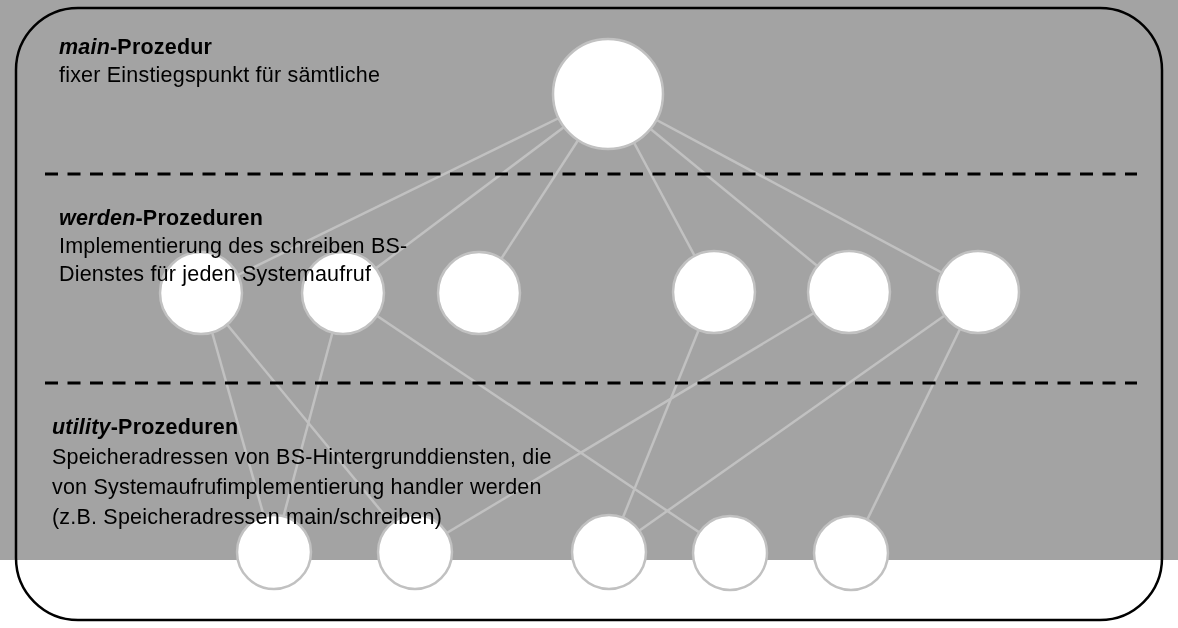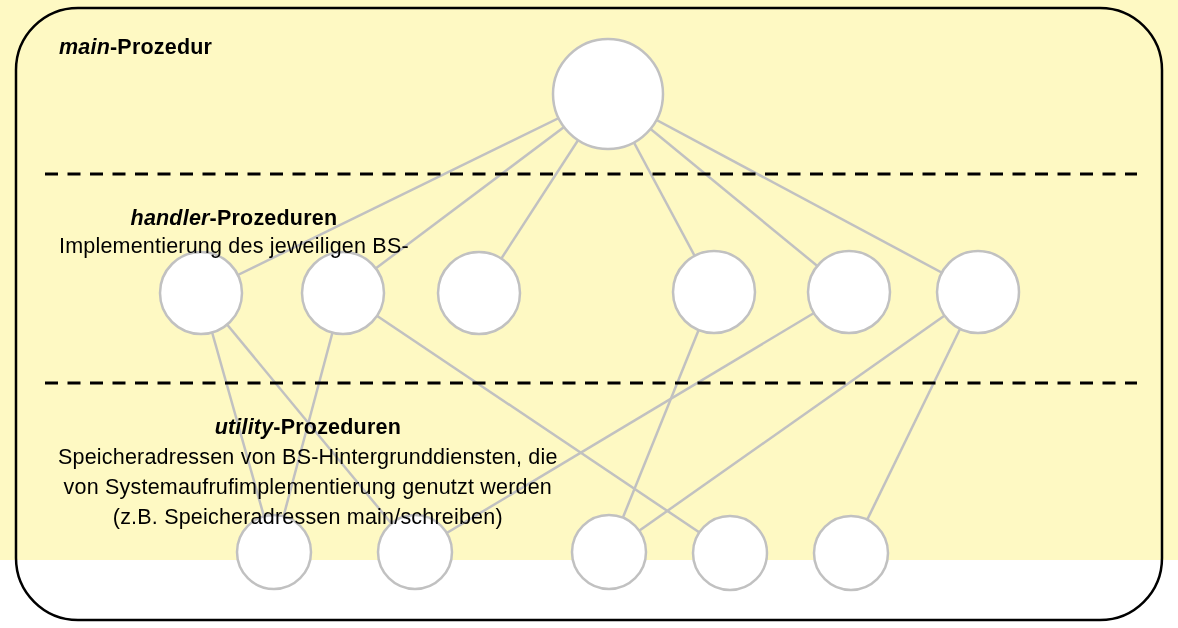--- a/index.html
+++ b/index.html
@@ -8,22 +8,21 @@
     background: #ffffff;
     width: 1178px;
     height: 628px;
     overflow: hidden;
     font-family: "Liberation Sans", sans-serif;
   }
   .stage {
     position: relative;
     width: 1178px;
     height: 560px;
-    background: #fef9c3;
-    text-align: center;
+    background: #a3a3a3;
   }
   svg.diagram {
     position: absolute;
     left: 0;
     top: 0;
     z-index: 1;
   }
   .label-block {
     position: absolute;
     z-index: 2;
@@ -34,21 +33,21 @@
     letter-spacing: 0.2px;
   }
   .label-block .title {
     font-weight: bold;
   }
   .label-block .title .ital {
     font-style: italic;
   }
   .block-main    { left: 59px; top: 33px;  }
   .block-handler { left: 59px; top: 204px; }
-  .block-utility { left: 58px; top: 412px; line-height: 30px; }
+  .block-utility { left: 52px; top: 412px; line-height: 30px; }
 </style>
 </head>
 <body>
 
 <div class="stage">
 
   <svg class="diagram" width="1178" height="628" viewBox="0 0 1178 628">
       <line x1="608" y1="94" x2="201" y2="293" stroke="#c1c1c1" stroke-width="2.5"></line>
       <line x1="608" y1="94" x2="343" y2="293" stroke="#c1c1c1" stroke-width="2.5"></line>
       <line x1="608" y1="94" x2="479" y2="293" stroke="#c1c1c1" stroke-width="2.5"></line>
@@ -75,27 +74,29 @@
       <circle cx="609" cy="552" r="37" fill="#ffffff" stroke="#c1c1c1" stroke-width="2.5"></circle>
       <circle cx="730" cy="553" r="37" fill="#ffffff" stroke="#c1c1c1" stroke-width="2.5"></circle>
       <circle cx="851" cy="553" r="37" fill="#ffffff" stroke="#c1c1c1" stroke-width="2.5"></circle>
       <line x1="45" y1="174" x2="1137" y2="174" stroke="#000000" stroke-width="2.8" stroke-dasharray="13 9.5"></line>
       <line x1="45" y1="383" x2="1137" y2="383" stroke="#000000" stroke-width="2.8" stroke-dasharray="13 9.5"></line>
       <rect x="16" y="8" width="1146" height="612" rx="62" ry="62" fill="none" stroke="#000000" stroke-width="2.5"></rect>
     </svg>
 
   <div class="label-block block-main">
     <div class="title"><span class="ital">main</span><span>-Prozedur</span></div>
+    <div>fixer Einstiegspunkt für sämtliche</div>
   </div>
 
   <div class="label-block block-handler">
-    <div class="title"><span class="ital">handler</span><span>-Prozeduren</span></div>
-    <div>Implementierung des jeweiligen BS-</div>
+    <div class="title"><span class="ital">werden</span><span>-Prozeduren</span></div>
+    <div>Implementierung des schreiben BS-</div>
+    <div>Dienstes für jeden Systemaufruf</div>
   </div>
 
   <div class="label-block block-utility">
     <div class="title"><span class="ital">utility</span><span>-Prozeduren</span></div>
     <div>Speicheradressen von BS-Hintergrunddiensten, die</div>
-    <div>von Systemaufrufimplementierung genutzt werden</div>
+    <div>von Systemaufrufimplementierung handler werden</div>
     <div>(z.B. Speicheradressen main/schreiben)</div>
   </div>
 
 </div>
 
 </body></html>

